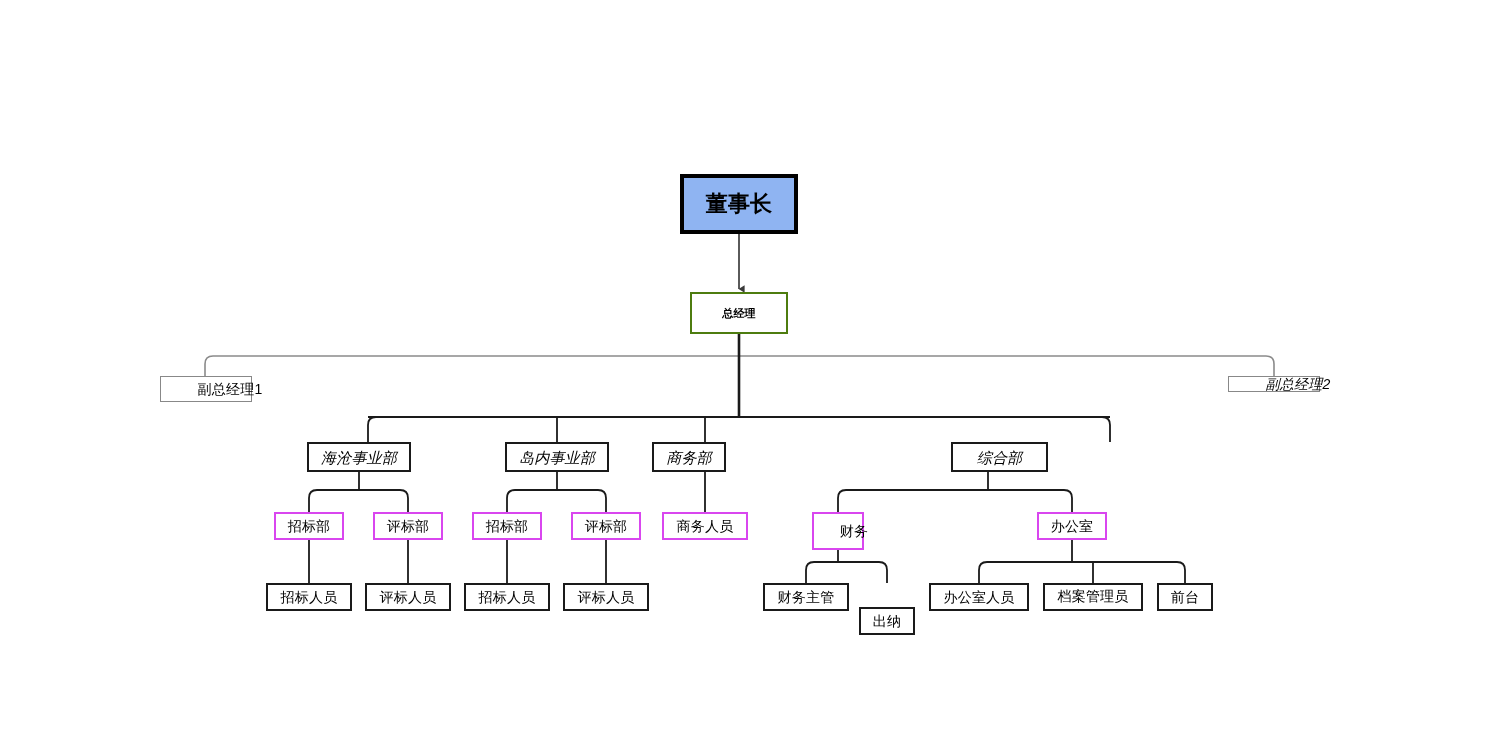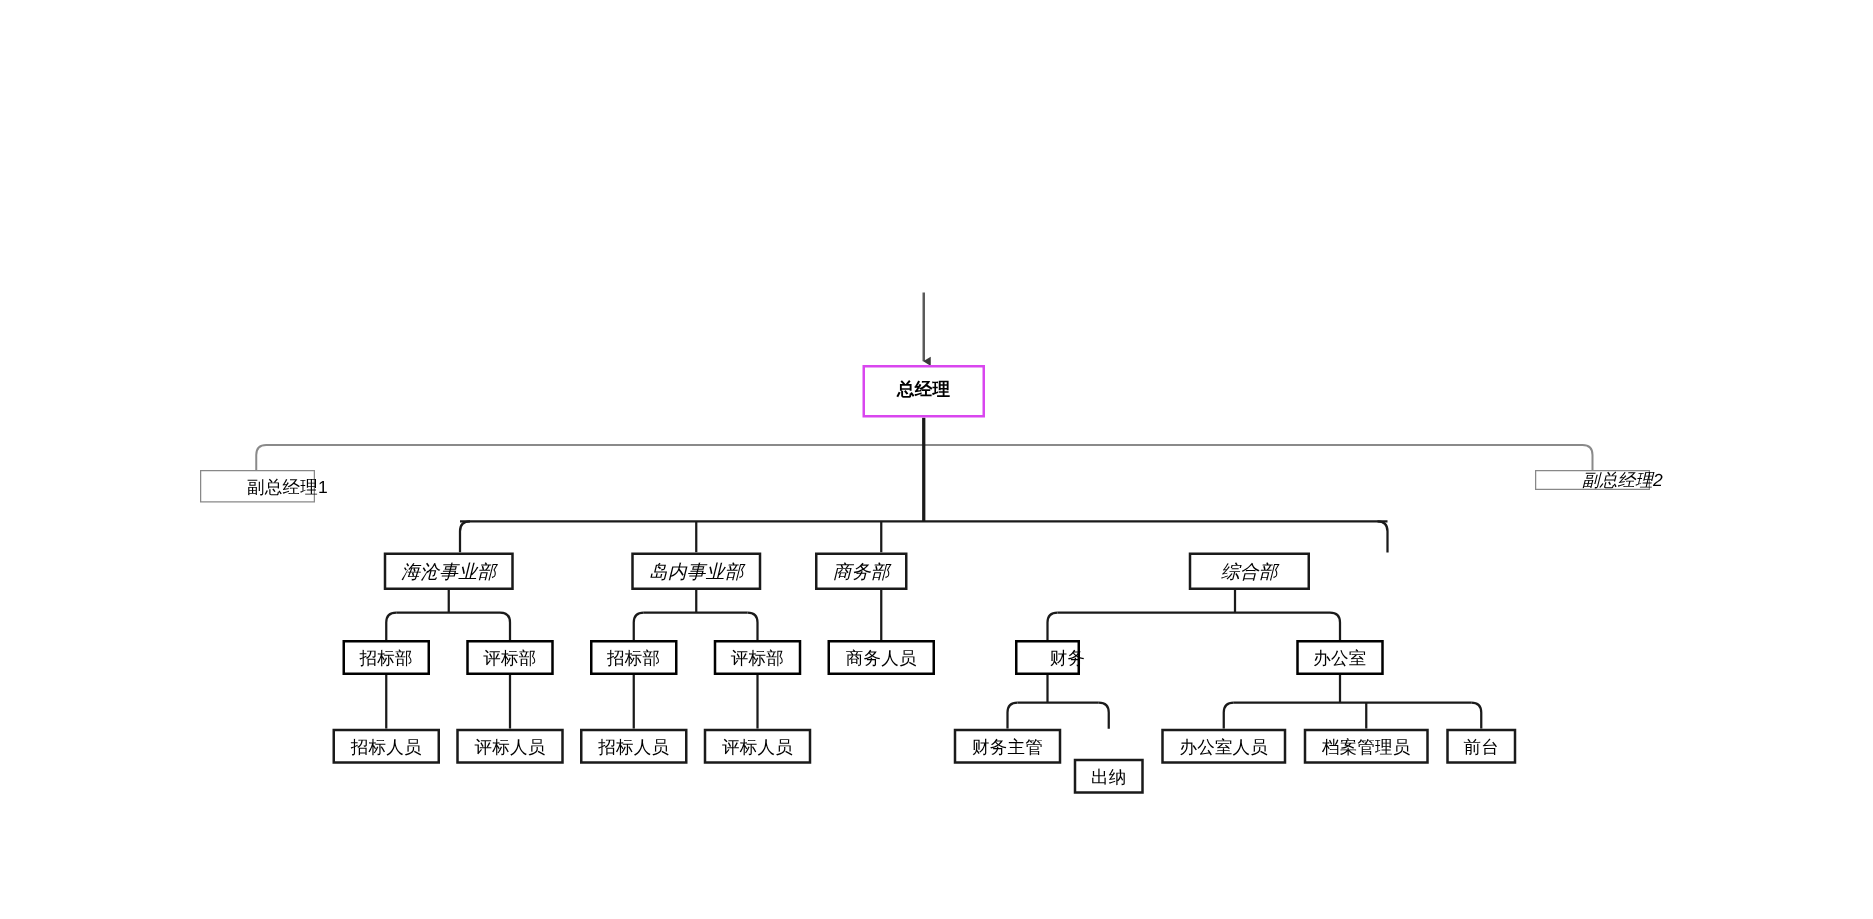--- a/index.html
+++ b/index.html
@@ -42,37 +42,36 @@
     white-space: nowrap;
     letter-spacing: 0.2px;
   }
   .node.root {
     background: #8FB4F2;
     border: 4px solid #000000;
     font-size: 22px;
     font-weight: bold;
   }
   .node.gm {
-    border: 2px solid #d946ef;
-    font-size: 14px;
+    border: 2px solid #4d7c0f;
+    font-size: 11px;
     font-weight: bold;
-    font-family: Liberation Mono, monospace;
   }
   .node.deputy {
     border: 1px solid #888888;
     font-size: 14px;
     padding-left: 48px;
   }
   .node.dept {
     border: 2px solid #1a1a1a;
     font-size: 15px;
     font-style: italic;
   }
   .node.sub {
-    border: 2px solid #000000;
+    border: 2px solid #d946ef;
     font-size: 14px;
   }
   .node.leaf {
     border: 2px solid #1a1a1a;
     font-size: 14px;
   }
   .node-label {
     pointer-events: none;
   }
 </style>
@@ -128,20 +127,23 @@
     <path d="M 814 562 Q 806 562 806 570 L 806 583" stroke="#1a1a1a" stroke-width="1.8" fill="none"></path>
     <path d="M 879 562 Q 887 562 887 570 L 887 583" stroke="#1a1a1a" stroke-width="1.8" fill="none"></path>
 
     <path d="M 1072 540 L 1072 562" stroke="#1a1a1a" stroke-width="1.8" fill="none"></path>
     <path d="M 987 562 L 1177 562" stroke="#1a1a1a" stroke-width="1.8" fill="none"></path>
     <path d="M 987 562 Q 979 562 979 570 L 979 583" stroke="#1a1a1a" stroke-width="1.8" fill="none"></path>
     <path d="M 1093 562 L 1093 583" stroke="#1a1a1a" stroke-width="1.8" fill="none"></path>
     <path d="M 1177 562 Q 1185 562 1185 570 L 1185 583" stroke="#1a1a1a" stroke-width="1.8" fill="none"></path>
   </svg>
 
+  <div class="node root" style="left: 680px; top: 174px; width: 118px; height: 60px; background: rgb(143, 180, 242); border-color: rgb(0, 0, 0);">
+    <span class="node-label">董事长</span>
+  </div>
 
   <div class="node gm" style="left: 690px; top: 292px; width: 98px; height: 42px;">
     <span class="node-label">总经理</span>
   </div>
 
   <div class="node deputy" style="left: 160px; top: 376px; width: 92px; height: 26px;">
     <span class="node-label">副总经理1</span>
   </div>
 
   <div class="node deputy" style="left: 1228px; top: 376px; width: 92px; height: 16px; font-style: italic;">
@@ -177,21 +179,21 @@
   </div>
 
   <div class="node sub" style="left: 571px; top: 512px; width: 70px; height: 28px;">
     <span class="node-label">评标部</span>
   </div>
 
   <div class="node sub" style="left: 662px; top: 512px; width: 86px; height: 28px;">
     <span class="node-label">商务人员</span>
   </div>
 
-  <div class="node sub" style="left: 812px; top: 512px; width: 52px; height: 28px; padding-left: 32px;">
+  <div class="node sub" style="left: 812px; top: 512px; width: 52px; height: 38px; padding-left: 32px;">
     <span class="node-label">财务</span>
   </div>
 
   <div class="node sub" style="left: 1037px; top: 512px; width: 70px; height: 28px;">
     <span class="node-label">办公室</span>
   </div>
 
   <div class="node leaf" style="left: 266px; top: 583px; width: 86px; height: 28px;">
     <span class="node-label">招标人员</span>
   </div>
@@ -213,21 +215,21 @@
   </div>
 
   <div class="node leaf" style="left: 859px; top: 583px; width: 56px; height: 28px; margin-top: 24px;">
     <span class="node-label">出纳</span>
   </div>
 
   <div class="node leaf" style="left: 929px; top: 583px; width: 100px; height: 28px;">
     <span class="node-label">办公室人员</span>
   </div>
 
-  <div class="node leaf" style="left: 1043px; top: 583px; width: 100px; height: 28px;">
+  <div class="node leaf" style="left: 1043px; top: 583px; width: 100px; height: 28px; font-family: Liberation Mono, monospace;">
     <span class="node-label">档案管理员</span>
   </div>
 
   <div class="node leaf" style="left: 1157px; top: 583px; width: 56px; height: 28px;">
     <span class="node-label">前台</span>
   </div>
 
 </div>
 
 </body></html>

